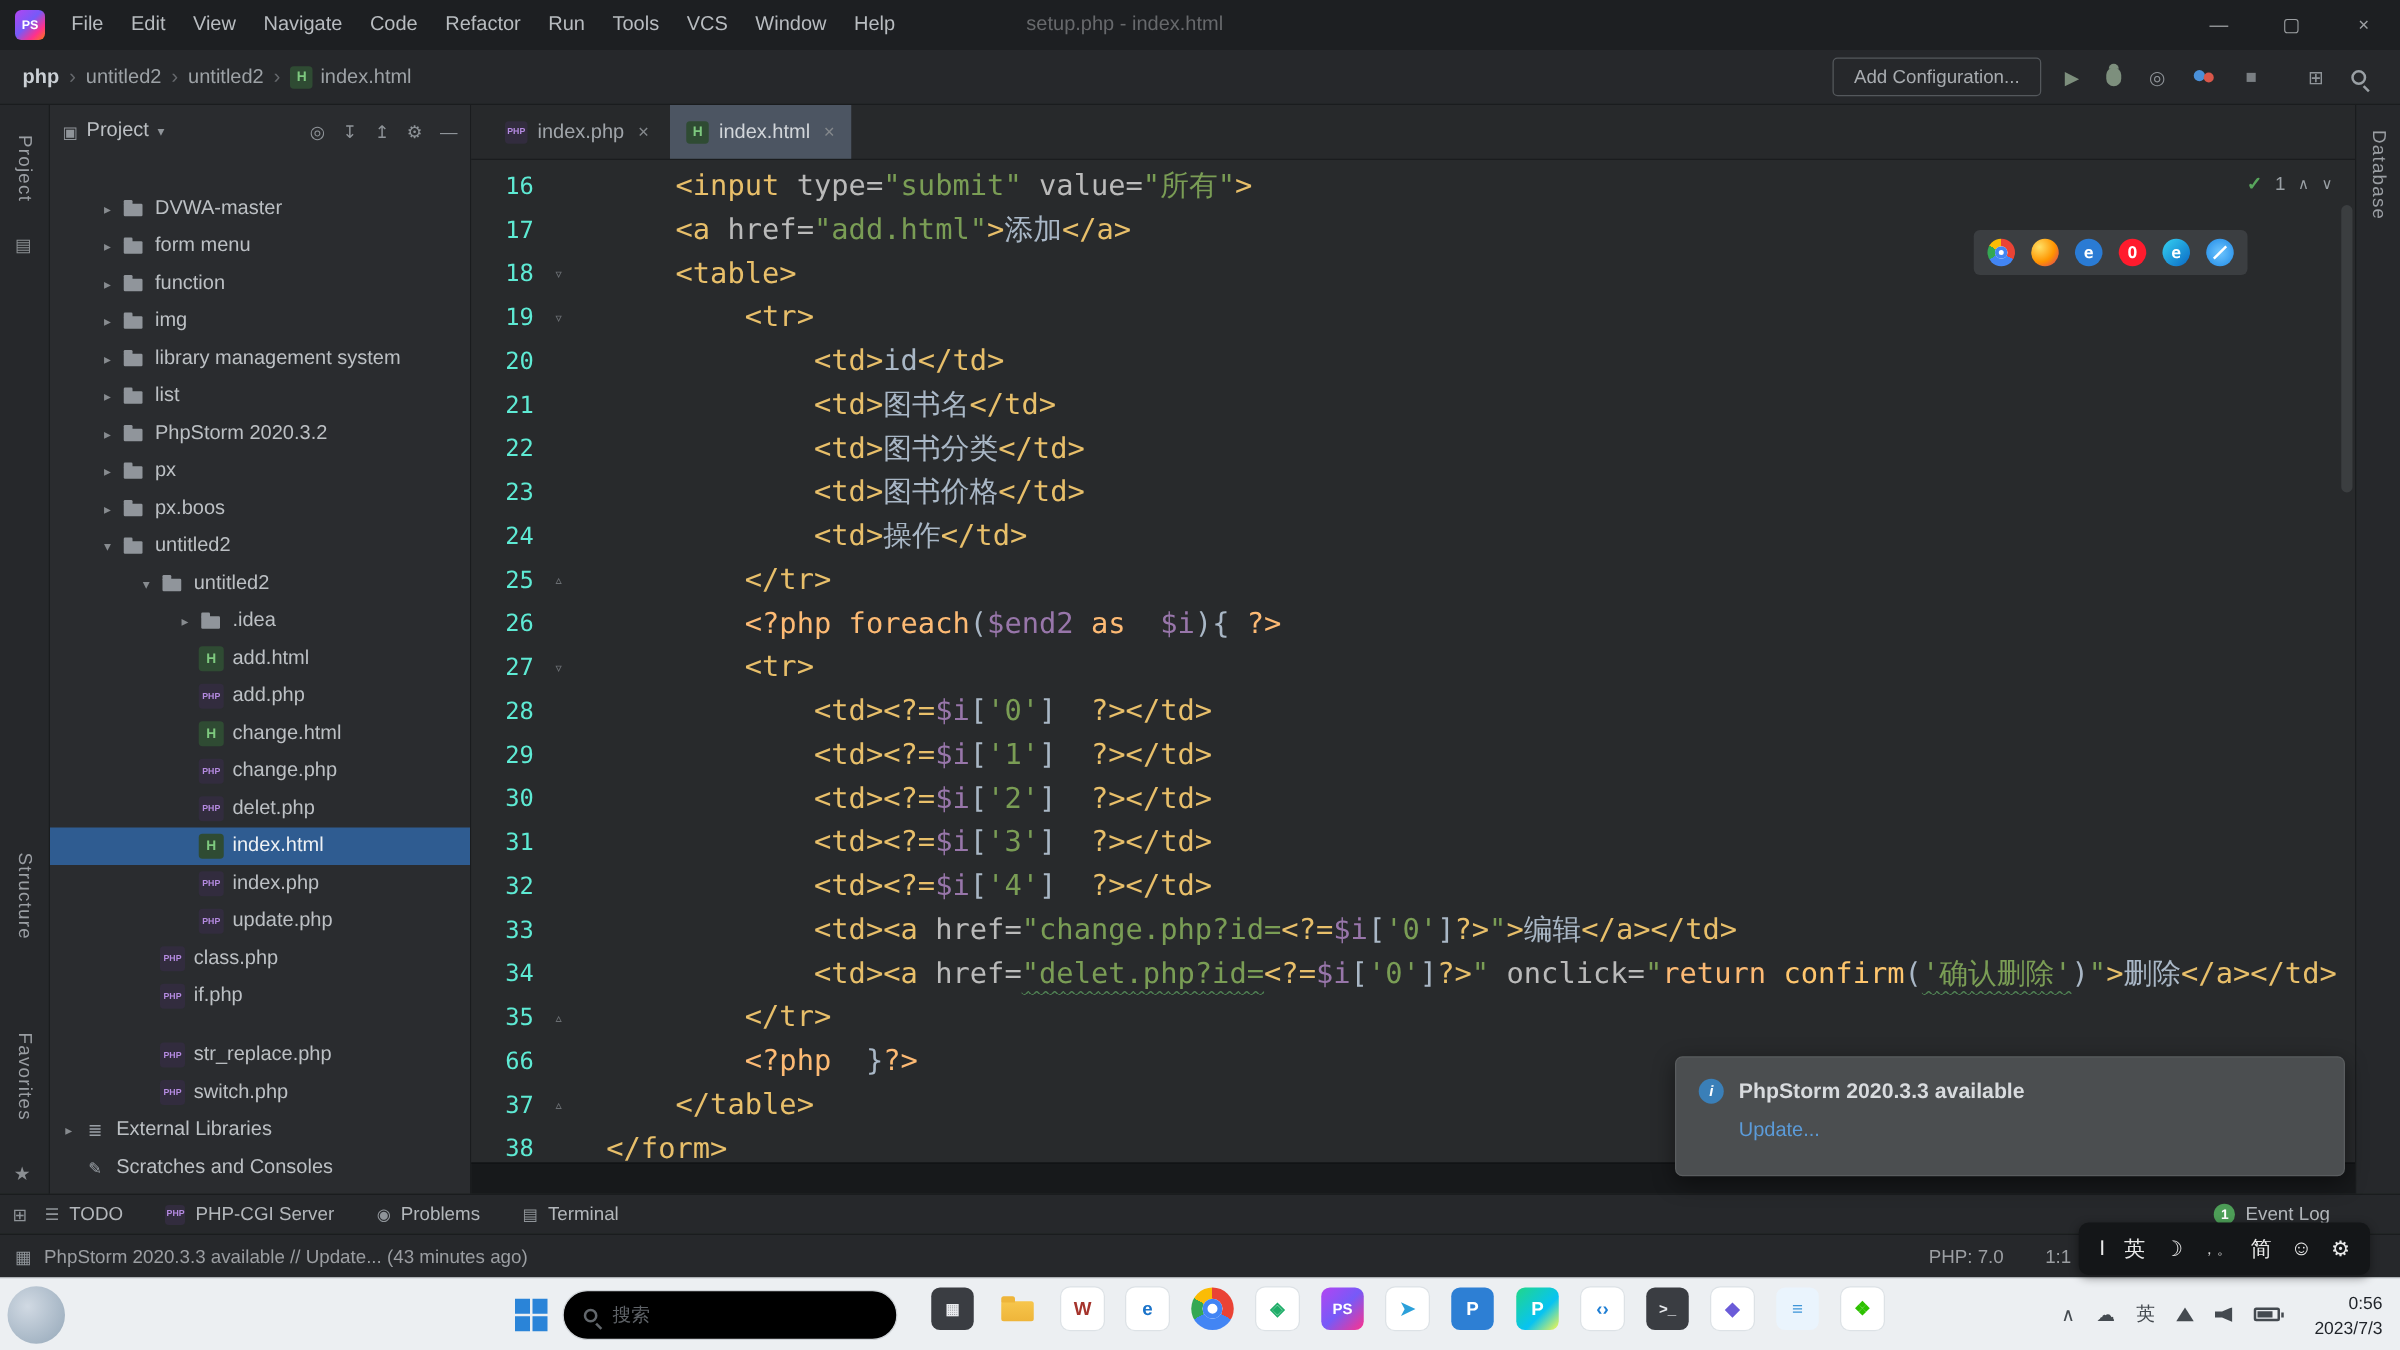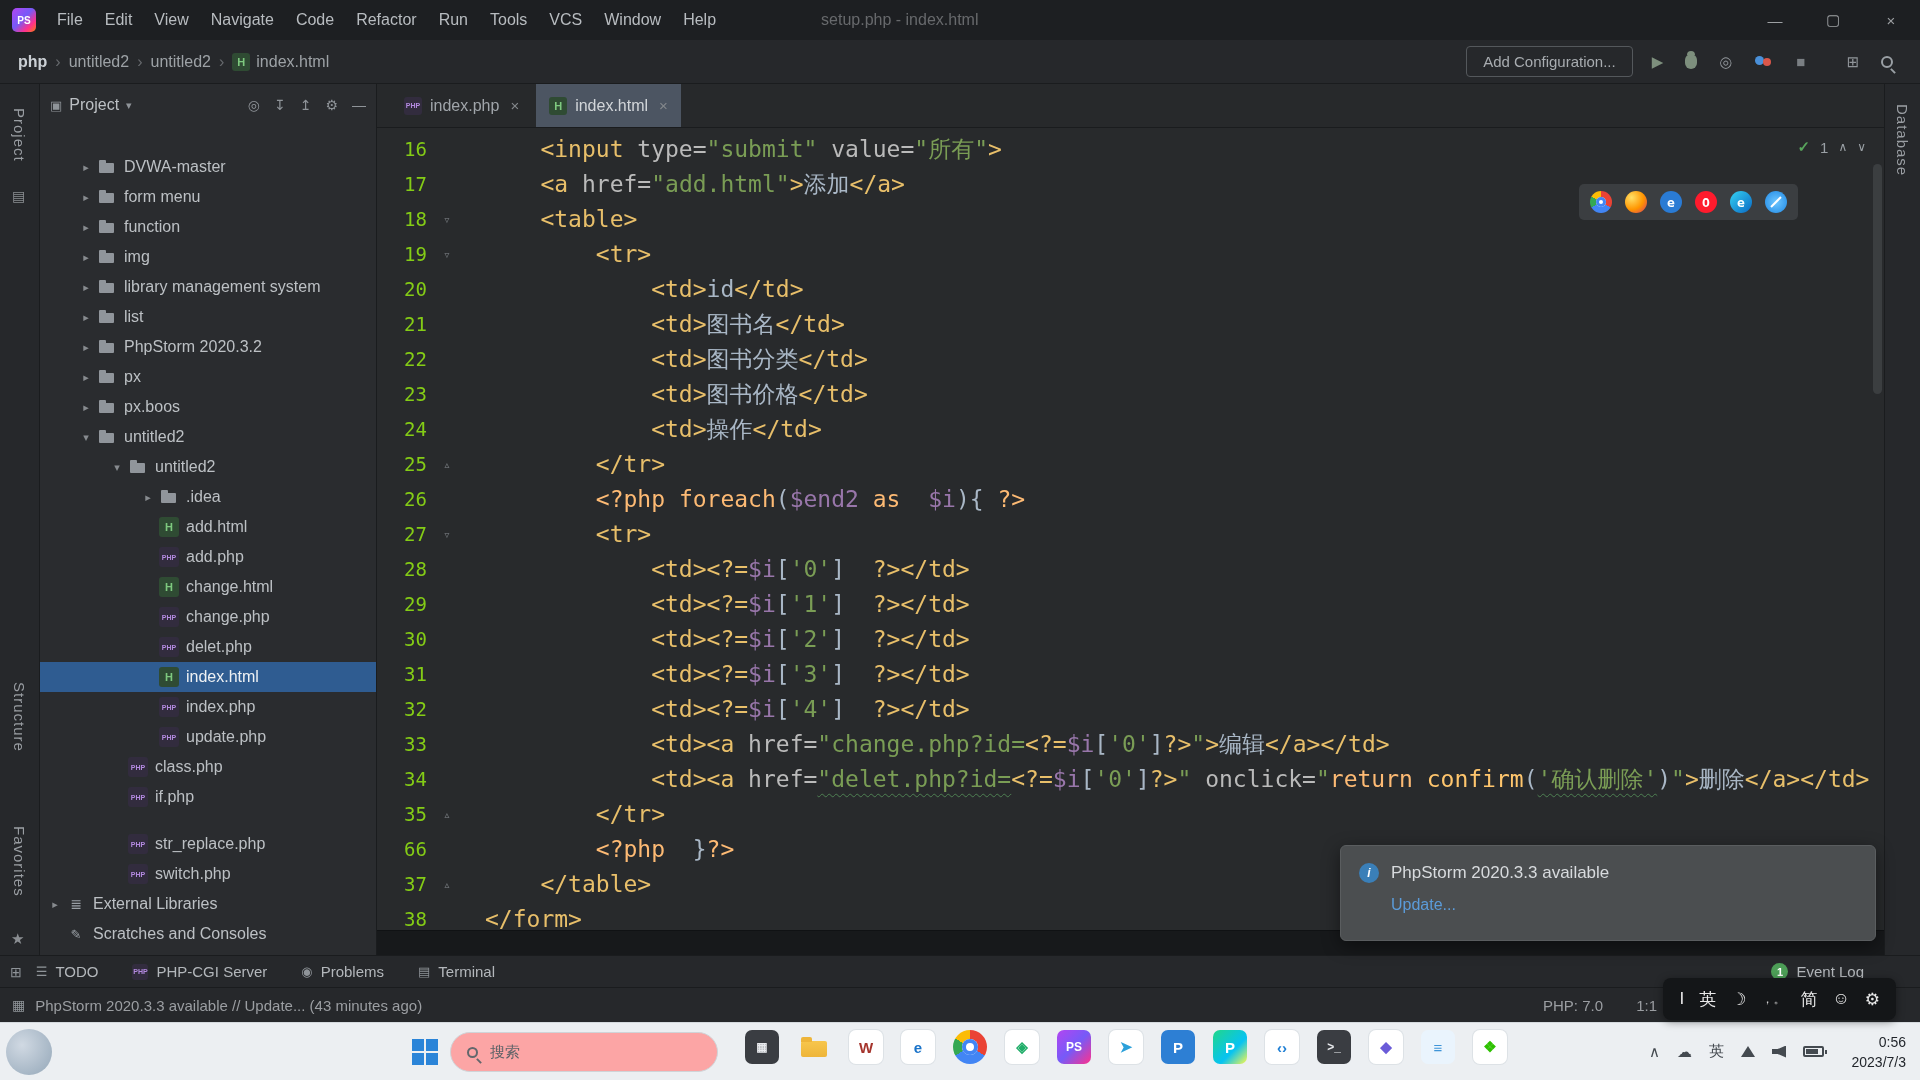--- a/index.html
+++ b/index.html
@@ -79,21 +79,21 @@
   .tab.active{background:#4c5562;color:#d2d6da;margin-left:4px}
   .fic{width:18px;height:18px;border-radius:3px;display:flex;align-items:center;justify-content:center;font-weight:bold;flex:none}
   .fic.html{background:#2f4b33;color:#7ec97f;font-size:11px}
   .fic.php{background:#322c3e;color:#b48ae0;font-size:7px}
   .tab-close{color:#84888c;font-size:15px;margin-left:3px}
 
   #codearea{flex:1;position:relative;overflow:hidden;
     font-family:"DejaVu Sans Mono","Liberation Mono",monospace;font-size:23px}
   #lines{position:absolute;top:4px;left:0;right:0}
   .line{display:flex;height:35px;line-height:35px}
-  .ln{width:50px;text-align:right;color:#84cc16;font-size:19px;flex:none}
+  .ln{width:50px;text-align:right;color:#5eead4;font-size:19px;flex:none}
   .fold{width:40px;text-align:center;color:#6a6e72;font-size:13px;flex:none}
   .codetext{white-space:pre;padding-left:18px}
   .codetext span{white-space:pre}
   .ct{color:#e8bf6a}.cs{color:#7a9d55}.ck{color:#fdba74}.cv{color:#9876aa}
   .ca{color:#bababa}.cx{color:#a9b7c6}.cf{color:#ffc66d}
   .typo{text-decoration:underline;text-decoration-style:wavy;text-decoration-color:#4e8052;
     text-decoration-thickness:1px;text-underline-offset:6px}
 
   .inspect{position:absolute;top:10px;right:18px;display:flex;align-items:center;gap:10px;
     font-family:"Liberation Sans",sans-serif;font-size:15px;color:#9aa0a5}
@@ -117,21 +117,21 @@
   
   #rightstrip{position:absolute;right:0;top:84px;width:36px;bottom:125px;background:#26282b;border-left:1px solid #1a1c1e}
   #rightstrip .vlabel{left:9px;top:20px}
 
   
   .toast{position:absolute;right:44px;top:845px;width:536px;height:96px;background:#4b4e50;
     border:1px solid #5a5d5f;border-radius:6px;box-shadow:0 5px 18px rgba(0,0,0,.45);z-index:60;padding:17px 18px}
   .toast-head{display:flex;align-items:center;gap:12px}
   .toast-ico{width:20px;height:20px;border-radius:50%;background:#3a7fb8;color:#fff;font-size:12px;
     font-weight:bold;font-style:italic;display:flex;align-items:center;justify-content:center;flex:none}
-  .toast-title{color:#d8dbde;font-size:17px;font-weight:normal}
+  .toast-title{color:#d8dbde;font-size:17px;font-weight:bold}
   .toast-link{color:#5b9bd9;font-size:16px;margin:13px 0 0 32px;display:inline-block}
 
   
   #bottombar{position:absolute;left:0;right:0;bottom:93px;height:32px;background:#26282b;
     border-top:1px solid #1a1c1e;display:flex;align-items:center;font-size:15px;color:#b3b7bb}
   .bb-tool{margin:0 14px 0 10px;color:#8f9499;font-size:14px}
   .bb-item{display:flex;align-items:center;gap:8px;margin-right:34px;white-space:nowrap}
   .bb-item .fic{width:16px;height:16px}
   .bb-glyph{color:#8f9499;font-size:13px}
   .eventlog{margin-left:auto;margin-right:56px;display:flex;align-items:center;gap:8px;z-index:30}
@@ -150,21 +150,21 @@
     display:flex;align-items:center;gap:15px;padding:0 16px;z-index:70;box-shadow:0 2px 8px rgba(0,0,0,.4)}
   .ime-item{color:#e8e8e8;font-size:17px}
   .ime-item.small{font-size:12px;color:#cfcfcf}
 
   
   #taskbar{position:absolute;left:0;right:0;bottom:0;height:58px;background:#eceff2;border-top:1px solid #d5dade}
   .corner{position:absolute;left:6px;top:6px;width:46px;height:46px;border-radius:50%;
     background:radial-gradient(circle at 35% 35%,#cfd8e2,#8fa3b5);opacity:.95}
   .winlogo{position:absolute;left:412px;top:16px;width:12px;height:12px;background:#2a84d8;
     box-shadow:14px 0 #2a84d8,0 14px #2a84d8,14px 14px #2a84d8}
-  .search{position:absolute;left:450px;top:9px;width:268px;height:40px;background:#fca5a5;border:1px solid #d0d4d8;
+  .search{position:absolute;left:450px;top:9px;width:268px;height:40px;background:#000000;border:1px solid #d0d4d8;
     border-radius:20px;display:flex;align-items:center;gap:12px;padding:0 16px;color:#5f6368;font-size:15px}
   .mag{width:11px;height:11px;border:2px solid #62676c;border-radius:50%;position:relative;flex:none}
   .mag::after{content:"";position:absolute;left:9px;top:9px;width:2px;height:6px;background:#62676c;transform:rotate(-45deg)}
   #apps{position:absolute;left:736px;top:7px;display:flex;align-items:center}
   .app{width:34px;height:34px;border-radius:7px;display:flex;align-items:center;justify-content:center;
     font-size:15px;font-weight:bold;margin:0 9px;position:relative}
   .app.white{background:#fff;box-shadow:0 0 0 1px #dde2e6}
   .app.dark{background:#3a3d42;color:#e8eaed;font-size:12px}
   .app.solidblue{background:#2d7fd4;color:#fff}
   .app.lightblue{background:#eaf4fd}

